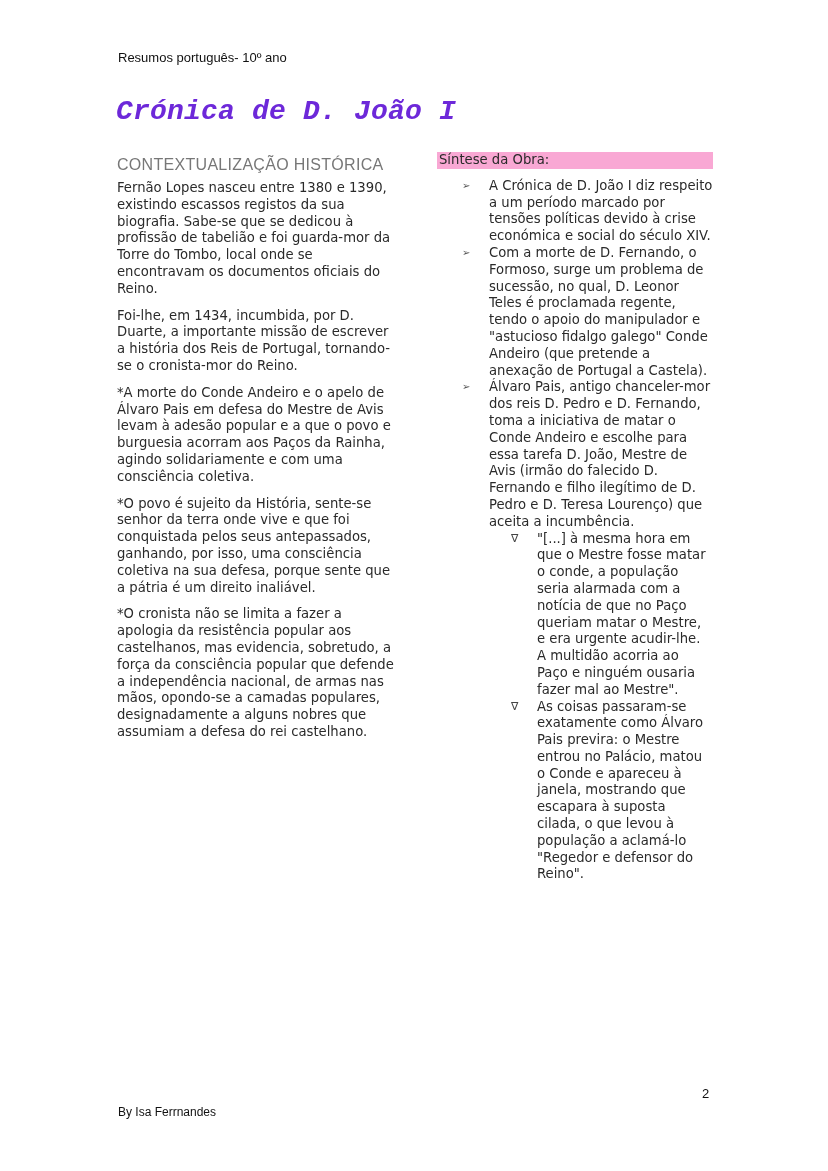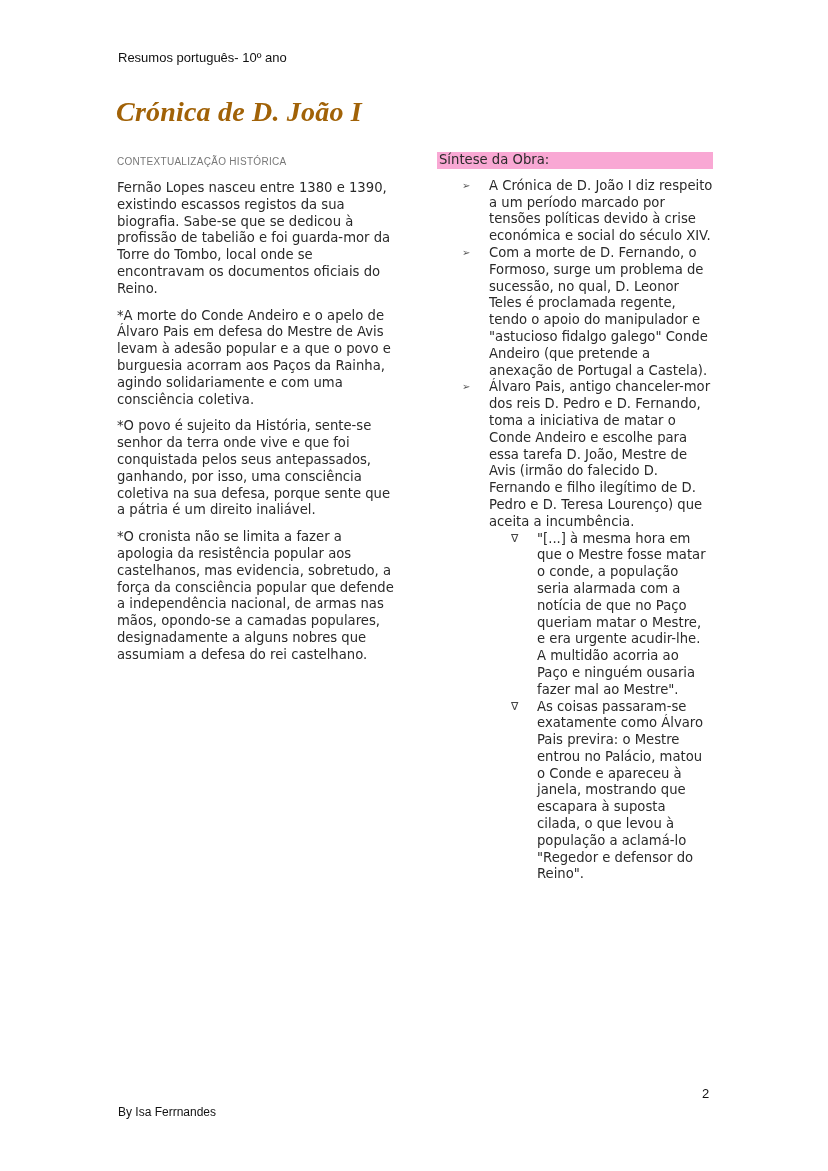--- a/index.html
+++ b/index.html
@@ -1,20 +1,20 @@
 <!DOCTYPE html>
 <html><head>
 <meta charset="utf-8">
 <style>
   html, body { margin: 0; padding: 0; background: #ffffff; }
   body { width: 828px; height: 1171px; position: relative; overflow: hidden; color: #222; }
   .page { position: absolute; left: 0; top: 0; width: 828px; height: 1161px; background: #fff; }
   .header-text { position: absolute; left: 118px; top: 50px; font-family: "Liberation Sans", sans-serif; font-size: 13px; color: #111; }
-  .doc-title { position: absolute; left: 116px; top: 96px; font-family: Liberation Serif, serif; font-style: italic; font-weight: bold; font-size: 28px; color: #a16207; letter-spacing: 0.2px; }
-  .section-label { position: absolute; left: 117px; top: 156px; font-family: "Liberation Sans", sans-serif; font-size: 10px; color: #777; letter-spacing: 0.3px; }
+  .doc-title { position: absolute; left: 116px; top: 96px; font-family: Liberation Mono, monospace; font-style: italic; font-weight: bold; font-size: 28px; color: #6d28d9; letter-spacing: 0.2px; }
+  .section-label { position: absolute; left: 117px; top: 156px; font-family: "Liberation Sans", sans-serif; font-size: 16px; color: #777; letter-spacing: 0.3px; }
   .col-left { position: absolute; left: 117px; top: 180px; width: 278px; font-family: "DejaVu Sans", sans-serif; font-size: 13.2px; line-height: 16.8px; color: #2a2a2a; }
   .col-left p { margin: 0 0 10px 0; }
   .hl { display: block; margin: 0 0 9px 0; padding: 0 2px; }
   .hl-peach { background: #f8cbad; }
   .hl-pink { background: #f9a8d4; }
   .col-right { position: absolute; left: 437px; top: 152px; width: 276px; font-family: "DejaVu Sans", sans-serif; font-size: 13.2px; line-height: 16.8px; color: #2a2a2a; }
   .col-right .hl { margin-bottom: 9px; }
   ul.lvl1 { list-style: none; margin: 0; padding: 0 0 0 52px; }
   ul.lvl1 > li { position: relative; margin: 0; }
   ul.lvl1 > li > .bullet { position: absolute; left: -27px; top: 0; font-size: 10px; color: #555; }
@@ -30,20 +30,21 @@
 <div class="page">
 
   <div class="header-text">Resumos português- 10º ano</div>
 
   <div class="doc-title">Crónica de D. João I</div>
 
   <div class="section-label">CONTEXTUALIZAÇÃO HISTÓRICA</div>
 
   <div class="col-left">
     <p>Fernão Lopes nasceu entre 1380 e 1390, existindo escassos registos da sua biografia. Sabe-se que se dedicou à profissão de tabelião e foi guarda-mor da Torre do Tombo, local onde se encontravam os documentos oficiais do Reino.</p>
+    <p>Foi-lhe, em 1434, incumbida, por D. Duarte, a importante missão de escrever a história dos Reis de Portugal, tornando-se o cronista-mor do Reino.</p>
     <p>*A morte do Conde Andeiro e o apelo de Álvaro Pais em defesa do Mestre de Avis levam à adesão popular e a que o povo e burguesia acorram aos Paços da Rainha, agindo solidariamente e com uma consciência coletiva.</p>
     <p>*O povo é sujeito da História, sente-se senhor da terra onde vive e que foi conquistada pelos seus antepassados, ganhando, por isso, uma consciência coletiva na sua defesa, porque sente que a pátria é um direito inaliável.</p>
     <p>*O cronista não se limita a fazer a apologia da resistência popular aos castelhanos, mas evidencia, sobretudo, a força da consciência popular que defende a independência nacional, de armas nas mãos, opondo-se a camadas populares, designadamente a alguns nobres que assumiam a defesa do rei castelhano.</p>
   </div>
 
   <div class="col-right">
     <span class="hl hl-pink">Síntese da Obra:</span>
     <ul class="lvl1">
       <li>
         <span class="bullet">➢</span>

